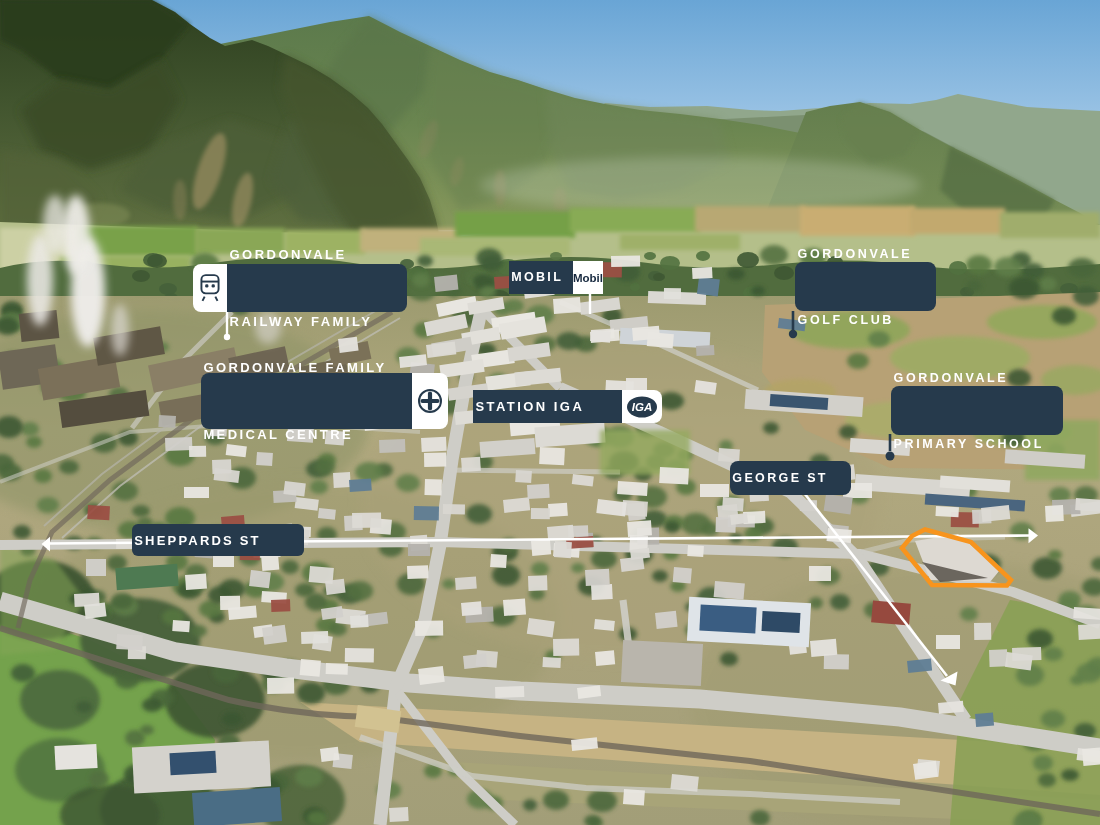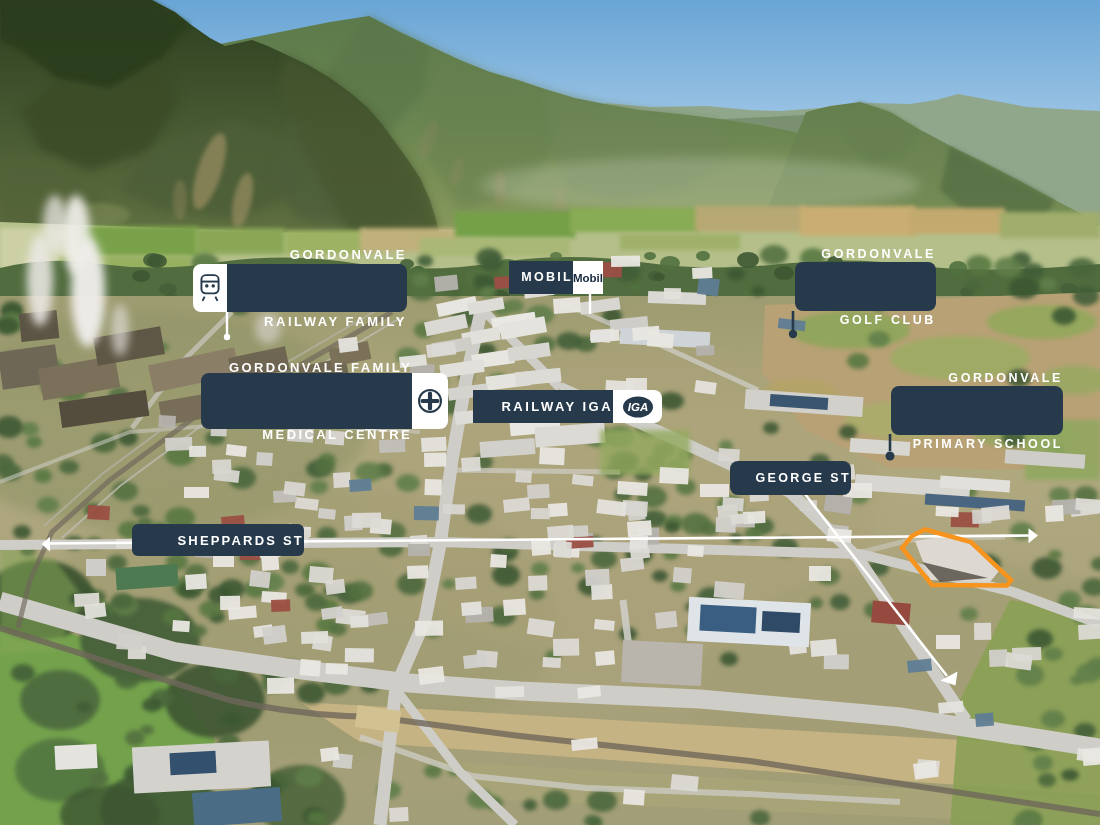--- a/index.html
+++ b/index.html
@@ -1,18 +1,18 @@
 <!DOCTYPE html>
 <html><head>
 <meta charset="utf-8">
 <style>
 html,body { margin:0; padding:0; }
 #stage { position:relative; width:1100px; height:825px; overflow:hidden; font-family:"Liberation Sans", sans-serif; background:#a09a72; }
 .lbl { position:absolute; display:flex; align-items:stretch; }
-.navybox { background:#263a4c; color:#fff; display:flex; flex-direction:column; justify-content:center; align-items:flex-end;gap:48px; }
+.navybox { background:#263a4c; color:#fff; display:flex; flex-direction:column; justify-content:center; align-items:flex-start;gap:48px; }
 .whitebox { background:#fff; display:flex; justify-content:center; align-items:center; }
 .t1 { font-size:13px; font-weight:700; letter-spacing:2.5px; line-height:19px; white-space:nowrap; text-indent:2.5px; }
 </style>
 </head>
 <body>
 <div id="stage">
 <svg width="1100" height="825" viewBox="0 0 1100 825" style="position:absolute;left:0;top:0">
 <defs>
 <linearGradient id="sky" x1="0" y1="0" x2="0" y2="1">
  <stop offset="0" stop-color="#69a5d5"></stop>
@@ -809,22 +809,22 @@
   <div class="whitebox" style="width:36px; border-radius:0 8px 8px 0;">
     <svg width="26" height="26" viewBox="0 0 26 26">
 
       <circle cx="13" cy="13" r="11" fill="none" stroke="#263a4c" stroke-width="2"></circle>
       <path d="M13,5.5 L13,20.5 M5.5,13 L20.5,13" stroke="#263a4c" stroke-width="4.2" stroke-linecap="round" fill="none"></path>
     </svg>
   </div>
 </div>
 
 <div class="lbl" style="left:473px; top:390px; width:189px; height:33px;">
-  <div class="navybox t1" style="flex:1; font-size:13px; letter-spacing:2.45px; text-indent:2.45px;">RAILWAY IGA</div>
-  <div class="whitebox" style="width:49px; border-radius:0 8px 8px 0;">
+  <div class="navybox t1" style="flex:1; font-size:13px; letter-spacing:2.45px; text-indent:2.45px;">STATION IGA</div>
+  <div class="whitebox" style="width:40px; border-radius:0 8px 8px 0;">
     <svg width="32" height="24" viewBox="0 0 32 24">
 
       <ellipse cx="16" cy="12" rx="15" ry="10.5" fill="#263a4c"></ellipse>
       <text x="16" y="16" text-anchor="middle" font-family="Liberation Sans, sans-serif" font-size="11.5" font-weight="700" font-style="italic" fill="#fff">IGA</text>
     </svg>
   </div>
 </div>
 
 <div class="lbl" style="left:891px; top:386px; width:172px; height:49px;">
   <div class="navybox t1" style="flex:1; border-radius:8px; font-size:12.5px; letter-spacing:2.6px; line-height:18px; text-indent:2.6px;">

